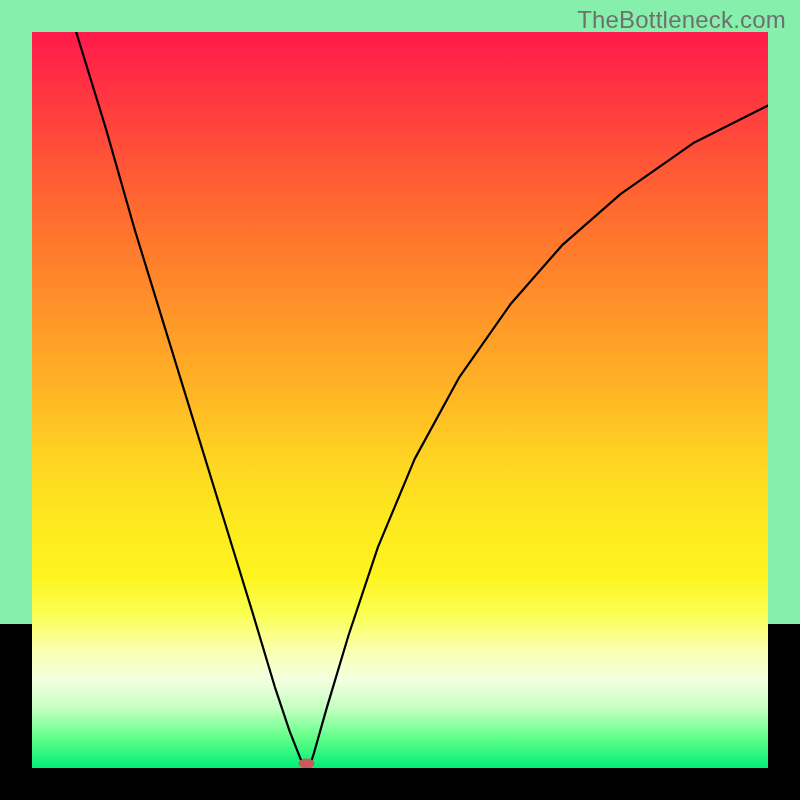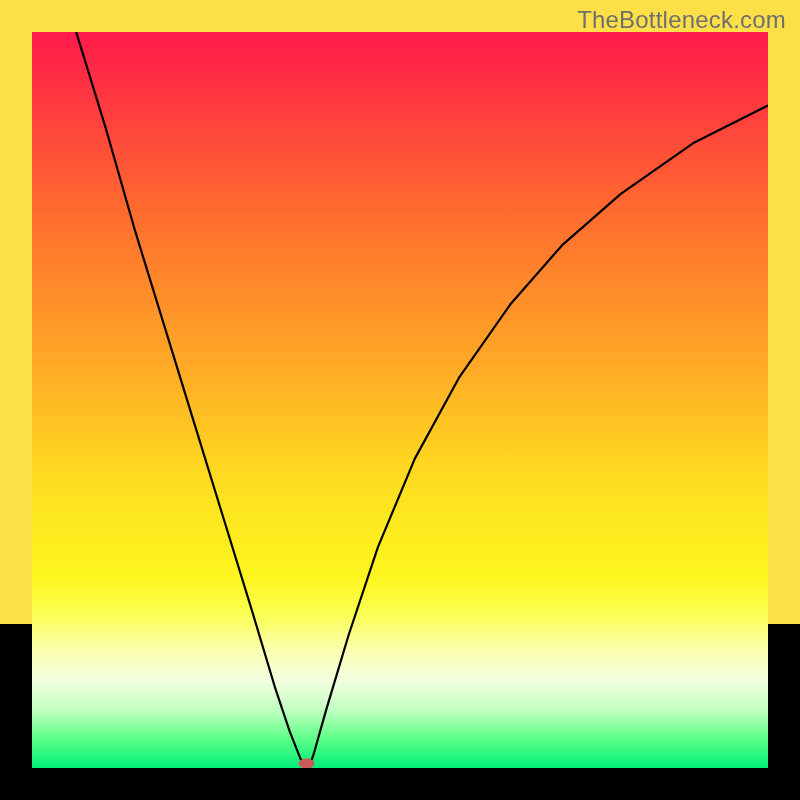--- a/index.html
+++ b/index.html
@@ -8,21 +8,21 @@
     width: 800px;
     height: 800px;
     overflow: hidden;
     background: #000;
     font-family: Arial, Helvetica, sans-serif;
   }
   .frame {
     position: relative;
     width: 800px;
     height: 624px;
-    background: #fde047;
+    background: #86efac;
   }
   .plot-area {
     position: absolute;
     left: 32px;
     top: 32px;
     width: 736px;
     height: 736px;
     background: linear-gradient(to bottom,
       #ff1a4b 0%,
       #ff3b3f 10%,

